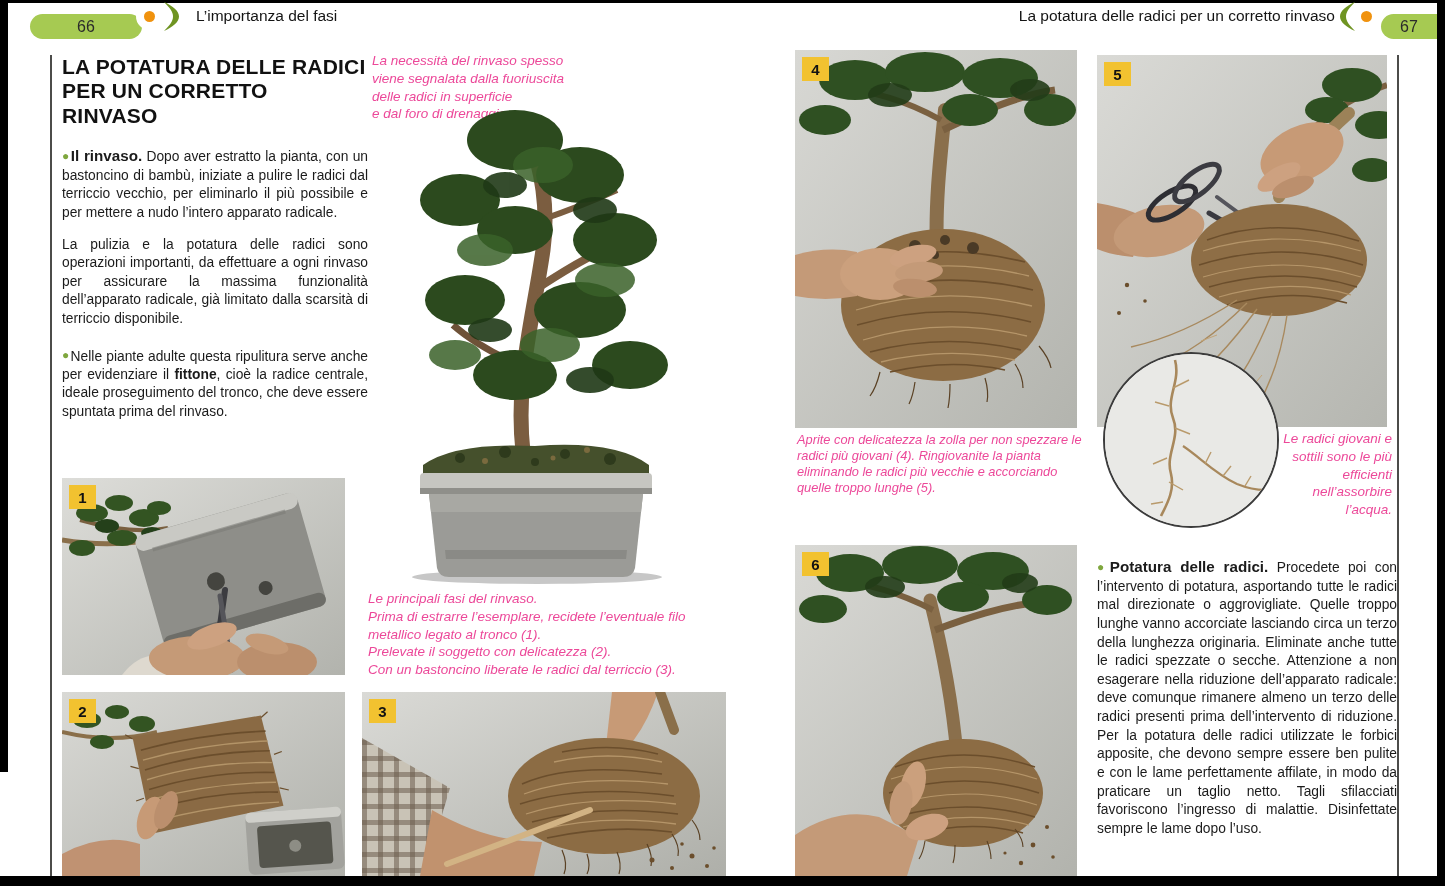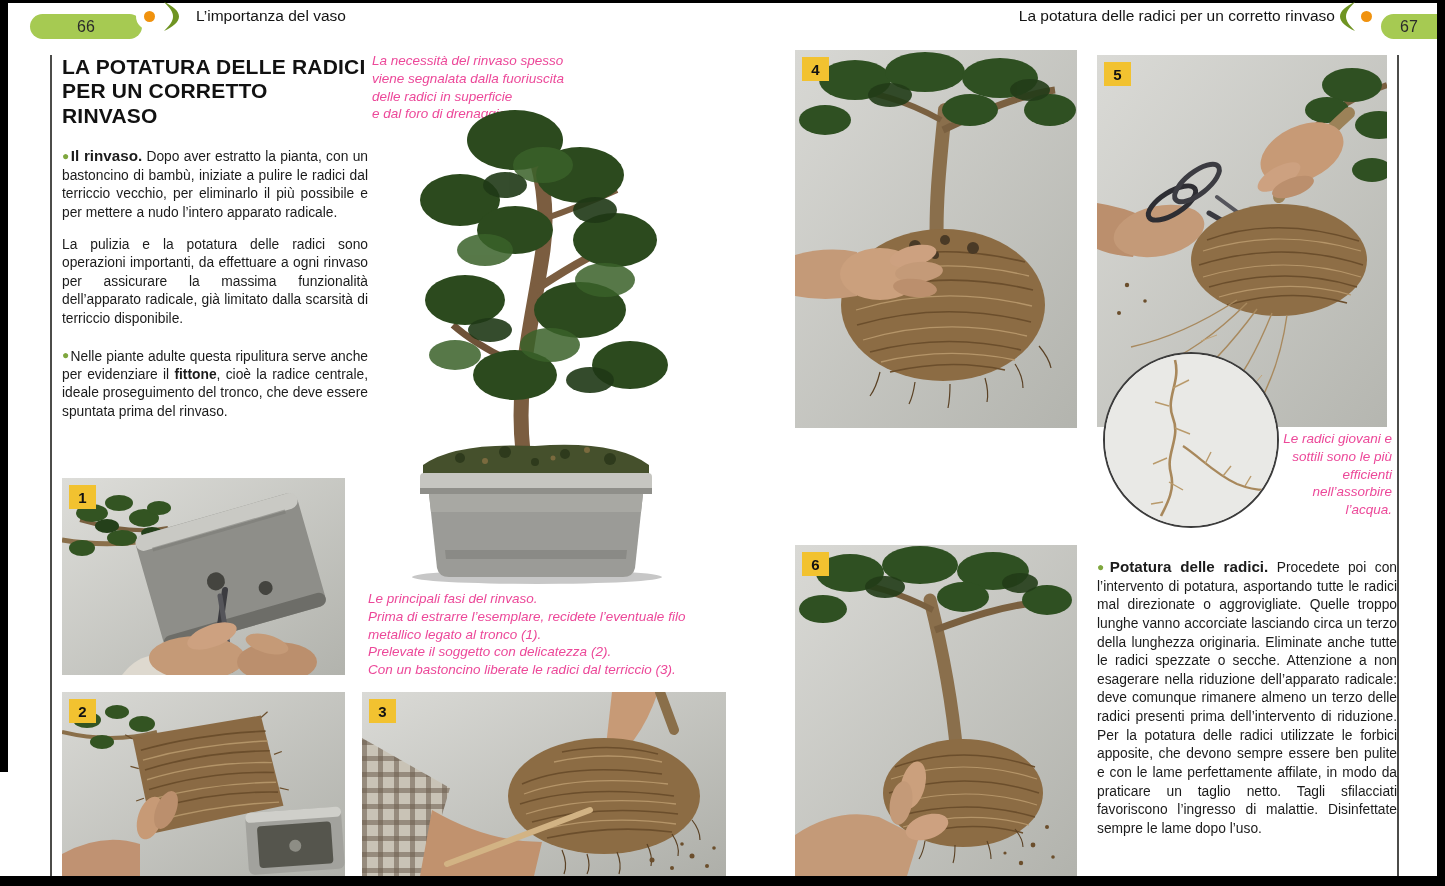--- a/index.html
+++ b/index.html
@@ -47,21 +47,21 @@
 
   <div class="abs pill" style="left:30px;top:4px;width:112px;height:25px;">
     <span>66</span>
   </div>
   <div class="abs dot-circle" style="left:136px;top:3px;width:27px;height:27px;">
     <span class="dot"></span>
   </div>
   <svg class="abs" style="left:161px;top:2px;" width="20" height="29" viewBox="0 0 20 29">
     <path d="M3,0 C12,4 18,9 18,14.5 C18,20 12,25 3,29 C9,23 12,19 12,14.5 C12,10 9,6 3,0 Z" fill="#6f9422"></path>
   </svg>
-  <div class="abs hdr-title" style="left:196px;top:7px;">L’importanza del vaso</div>
+  <div class="abs hdr-title" style="left:196px;top:7px;">L’importanza del fasi</div>
 
   <div class="abs hdr-title" style="right:110px;top:7px;">La potatura delle radici per un corretto rinvaso</div>
   <svg class="abs" style="left:1338px;top:2px;transform:scaleX(-1);" width="20" height="29" viewBox="0 0 20 29">
     <path d="M3,0 C12,4 18,9 18,14.5 C18,20 12,25 3,29 C9,23 12,19 12,14.5 C12,10 9,6 3,0 Z" fill="#6f9422"></path>
   </svg>
   <div class="abs dot-circle" style="left:1353px;top:3px;width:27px;height:27px;">
     <span class="dot"></span>
   </div>
   <div class="abs pill pill-r" style="left:1381px;top:4px;width:56px;height:25px;">
     <span>67</span>
@@ -439,20 +439,21 @@
           <path d="M64,128 l14,8"></path>
           <path d="M58,148 l-12,2"></path>
         <path d="M100,110 l6,-12"></path>
           <path d="M118,122 l8,-10"></path>
           <path d="M140,132 l6,-10"></path>
       </g>
     </svg>
   </div>
 
   <div class="abs caption caption-small" style="left:797px;top:432px;width:292px;">
+    <p>Aprite con delicatezza la zolla per non spezzare le radici più giovani (4). Ringiovanite la pianta eliminando le radici più vecchie e accorciando quelle troppo lunghe (5).</p>
   </div>
 
   <div class="abs caption right-align" style="left:1264px;top:430px;width:128px;">Le radici giovani e sottili sono le più efficienti nell’assorbire l’acqua.</div>
 
   <div class="photo" style="left:795px;top:545px;width:282px;height:331px;">
     <svg viewBox="0 0 282 331">
       <defs>
           <linearGradient id="bg6" x1="0" y1="0" x2="1" y2="1">
         <stop offset="0" stop-color="#d9d9d5"></stop>
             <stop offset="1" stop-color="#b2b3ad"></stop>

